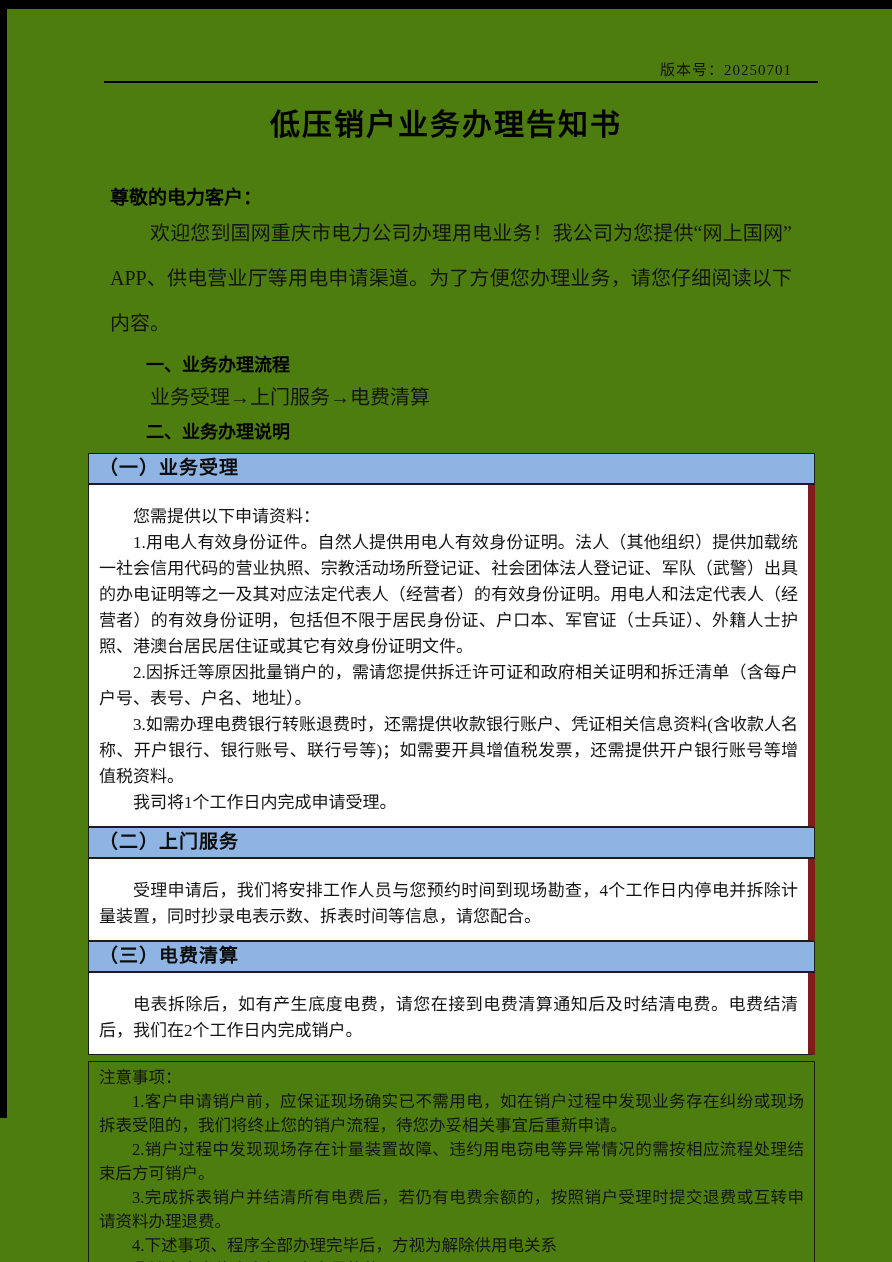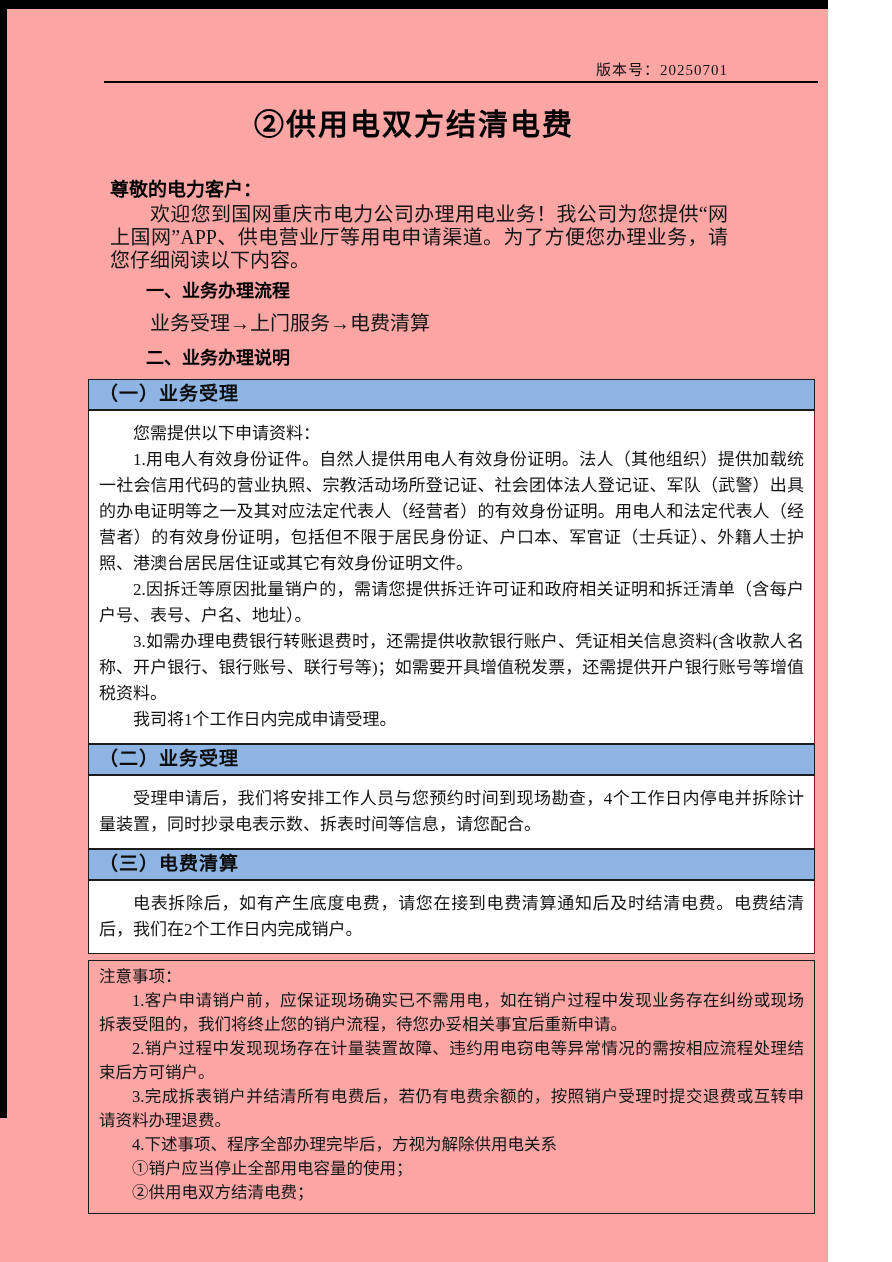--- a/index.html
+++ b/index.html
@@ -1,19 +1,19 @@
 <!DOCTYPE html>
 <html lang="zh-CN"><head>
 <meta charset="utf-8">
 <style>
   html,body{margin:0;padding:0;background:#ffffff;}
   .screen{
     position:relative;
-    width:828px;height:1262px;
-    background:#fca5a5;
+    width:892px;height:1262px;
+    background:#4d7c0f;
     overflow:hidden;
     font-family:"Liberation Serif","DejaVu Serif",serif;
     color:#141414;
     box-sizing:border-box;
   }
   
   .edge-top{position:absolute;top:0;left:0;width:892px;height:9px;background:#000;}
   .edge-left{position:absolute;top:0;left:0;width:7px;height:1118px;background:#000;}
 
   
@@ -26,28 +26,28 @@
     border-top:2px solid #000;height:0;
   }
 
   .title{
     margin:100px 0 0 0;
     text-align:center;
     font-size:30px;font-weight:bold;
     letter-spacing:2px;color:#000;
   }
 
-  .bodytext{margin:30px 100px 0 110px;}
+  .bodytext{margin:38px 100px 0 110px;}
   .greeting{
     margin:0;
     font-size:19px;font-weight:bold;color:#000;
   }
   .intro{
     margin:2px 0 0 0;
-    font-size:20px;line-height:23px;
+    font-size:20px;line-height:45px;
     text-indent:2em;text-align:justify;
   }
   .h-num{
     margin:4px 0 0 0;padding-left:2em;
     font-family:"Liberation Sans","DejaVu Sans",sans-serif;
     font-size:18px;font-weight:bold;color:#000;
     line-height:30px;
   }
   .flow{
     margin:2px 0 0 0;padding-left:2em;
@@ -65,23 +65,23 @@
     border:1px solid #1c1c1c;
     border-bottom:2px solid #1c1c1c;
     padding:2px 10px 3px 10px;
     font-size:19px;font-weight:bold;color:#0d0d0d;
     letter-spacing:1px;
     line-height:24px;
   }
   .content{
     box-sizing:border-box;
     border-left:1px solid #1c1c1c;
-    border-right:1px solid #7f1d1d;
+    border-right:7px solid #7f1d1d;
     border-bottom:1px solid #1c1c1c;
-    padding:10px 10px 10px 10px;
+    padding:19px 10px 10px 10px;
     background:#fff;
   }
   .content p{
     margin:0;
     font-size:17px;line-height:26px;
     text-indent:2em;text-align:justify;
   }
 
   .notes-box{
     box-sizing:border-box;
@@ -101,42 +101,42 @@
 <body>
 
 <div class="screen">
 
   <div class="edge-top"></div>
   <div class="edge-left"></div>
 
   <div class="version">版本号：20250701</div>
   <div class="header-rule"></div>
 
-  <h1 class="title">②供用电双方结清电费</h1>
+  <h1 class="title">低压销户业务办理告知书</h1>
 
   <div class="bodytext">
     <p class="greeting">尊敬的电力客户：</p>
     <p class="intro">欢迎您到国网重庆市电力公司办理用电业务！我公司为您提供“网上国网”APP、供电营业厅等用电申请渠道。为了方便您办理业务，请您仔细阅读以下内容。</p>
     <p class="h-num">一、业务办理流程</p>
     <p class="flow">业务受理→上门服务→电费清算</p>
     <p class="h-num">二、业务办理说明</p>
   </div>
 
   <div class="sub-table">
 
     <div class="banner" style="background: rgb(141, 180, 226);">（一）业务受理</div>
     <div class="content">
       <p>您需提供以下申请资料：</p>
       <p>1.用电人有效身份证件。自然人提供用电人有效身份证明。法人（其他组织）提供加载统一社会信用代码的营业执照、宗教活动场所登记证、社会团体法人登记证、军队（武警）出具的办电证明等之一及其对应法定代表人（经营者）的有效身份证明。用电人和法定代表人（经营者）的有效身份证明，包括但不限于居民身份证、户口本、军官证（士兵证）、外籍人士护照、港澳台居民居住证或其它有效身份证明文件。</p>
       <p>2.因拆迁等原因批量销户的，需请您提供拆迁许可证和政府相关证明和拆迁清单（含每户户号、表号、户名、地址）。</p>
       <p>3.如需办理电费银行转账退费时，还需提供收款银行账户、凭证相关信息资料(含收款人名称、开户银行、银行账号、联行号等)；如需要开具增值税发票，还需提供开户银行账号等增值税资料。</p>
       <p>我司将1个工作日内完成申请受理。</p>
     </div>
 
-    <div class="banner" style="background: rgb(141, 180, 226);">（二）业务受理</div>
+    <div class="banner" style="background: rgb(141, 180, 226);">（二）上门服务</div>
     <div class="content">
       <p>受理申请后，我们将安排工作人员与您预约时间到现场勘查，4个工作日内停电并拆除计量装置，同时抄录电表示数、拆表时间等信息，请您配合。</p>
     </div>
 
     <div class="banner" style="background: rgb(141, 180, 226);">（三）电费清算</div>
     <div class="content">
       <p>电表拆除后，如有产生底度电费，请您在接到电费清算通知后及时结清电费。电费结清后，我们在2个工作日内完成销户。</p>
     </div>
 
   </div>

